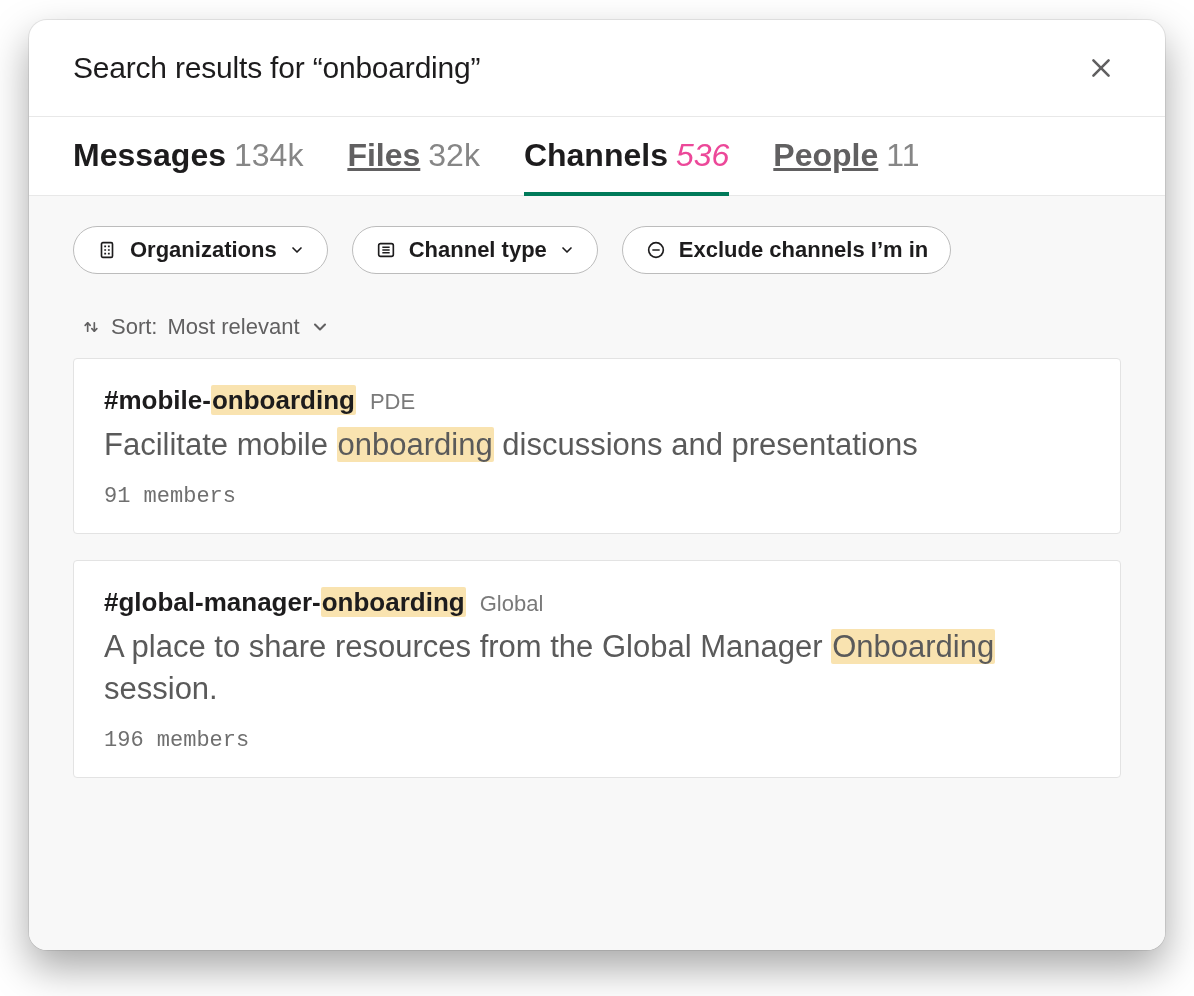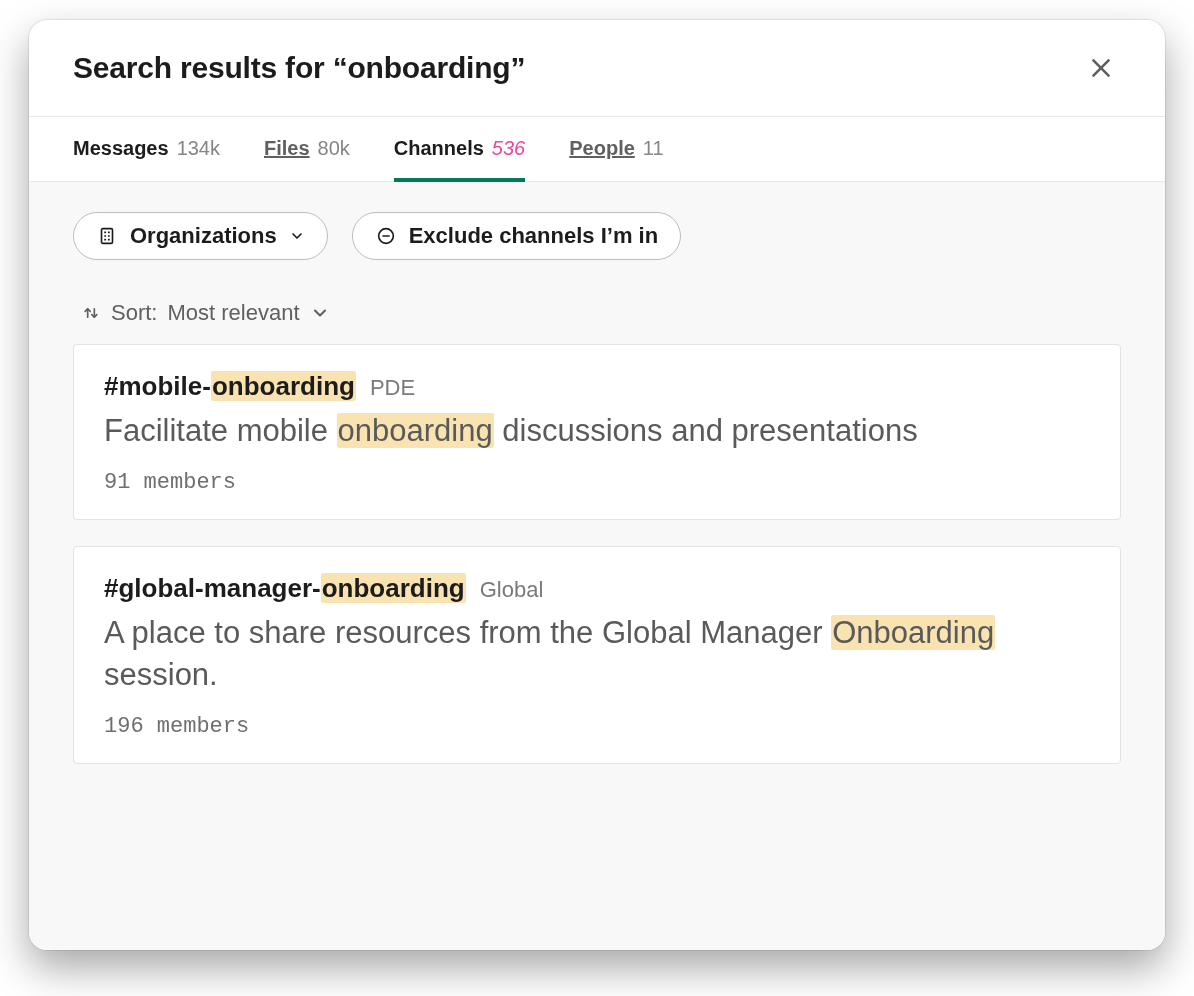--- a/index.html
+++ b/index.html
@@ -18,42 +18,42 @@
   }
 
   .header {
     display: flex;
     align-items: center;
     justify-content: space-between;
     padding: 28px 44px 28px 44px;
   }
   .title {
     font-size: 30px;
-    font-weight: 700;
+    font-weight: 400;
     color: #1d1c1d;
     letter-spacing: -0.2px;
   }
   .close-btn {
     width: 40px; height: 40px;
     display: flex; align-items: center; justify-content: center;
     cursor: pointer;
     color: #616061;
   }
 
   .tabs {
     display: flex;
     gap: 44px;
     padding: 0 44px;
     border-top: 1px solid #e8e8e8;
     border-bottom: 1px solid #e8e8e8;
   }
   .tab {
     display: flex; align-items: baseline; gap: 8px;
     padding: 20px 0 18px 0;
-    font-size: 20px;
+    font-size: 32px;
     cursor: pointer;
     border-bottom: 4px solid transparent;
     margin-bottom: -1px;
     justify-content: flex-end;
   }
   .tab .tab-label { font-weight: 700; color: #616061; }
   .tab .tab-count { font-weight: 400; color: #868686; }
   .tab.nonactive .tab-label { color: #616061; text-decoration: underline; }
   .tab.first .tab-label { color: #1d1c1d; }
   .tab.active { border-bottom-color: #007a5a; }
@@ -155,21 +155,21 @@
     </div>
   </div>
 
   <div class="tabs">
     <div class="tab first">
       <span class="tab-label">Messages</span>
       <span class="tab-count">134k</span>
     </div>
     <div class="tab nonactive">
       <span class="tab-label">Files</span>
-      <span class="tab-count">80k</span>
+      <span class="tab-count">32k</span>
     </div>
     <div class="tab active">
       <span class="tab-label">Channels</span>
       <span class="tab-count">536</span>
     </div>
     <div class="tab nonactive">
       <span class="tab-label">People</span>
       <span class="tab-count">11</span>
     </div>
   </div>
@@ -181,20 +181,32 @@
         <svg class="lead" viewBox="0 0 24 24" fill="none" stroke="#1d1c1d" stroke-width="1.8">
             <rect x="6" y="4" width="12" height="16" rx="1.5"></rect>
             <line x1="9" y1="8" x2="11" y2="8"></line>
             <line x1="13" y1="8" x2="15" y2="8"></line>
             <line x1="9" y1="12" x2="11" y2="12"></line>
             <line x1="13" y1="12" x2="15" y2="12"></line>
             <line x1="9" y1="16" x2="11" y2="16"></line>
             <line x1="13" y1="16" x2="15" y2="16"></line>
           </svg>
         <span>Organizations</span>
+        <svg class="chev" viewBox="0 0 24 24" fill="none" stroke="#1d1c1d" stroke-width="2.5" stroke-linecap="round" stroke-linejoin="round">
+            <polyline points="6 9 12 15 18 9"></polyline>
+          </svg>
+      </div>
+      <div class="chip">
+        <svg class="lead" viewBox="0 0 24 24" fill="none" stroke="#1d1c1d" stroke-width="1.8">
+            <rect x="4" y="5" width="16" height="14" rx="2"></rect>
+            <line x1="8" y1="9" x2="16" y2="9"></line>
+            <line x1="8" y1="12" x2="16" y2="12"></line>
+            <line x1="8" y1="15" x2="16" y2="15"></line>
+          </svg>
+        <span>Channel type</span>
         <svg class="chev" viewBox="0 0 24 24" fill="none" stroke="#1d1c1d" stroke-width="2.5" stroke-linecap="round" stroke-linejoin="round">
             <polyline points="6 9 12 15 18 9"></polyline>
           </svg>
       </div>
       <div class="chip">
         <svg class="lead" viewBox="0 0 24 24" fill="none" stroke="#1d1c1d" stroke-width="1.8">
             <circle cx="12" cy="12" r="8"></circle>
             <line x1="8" y1="12" x2="16" y2="12"></line>
           </svg>
         <span>Exclude channels I’m in</span>

